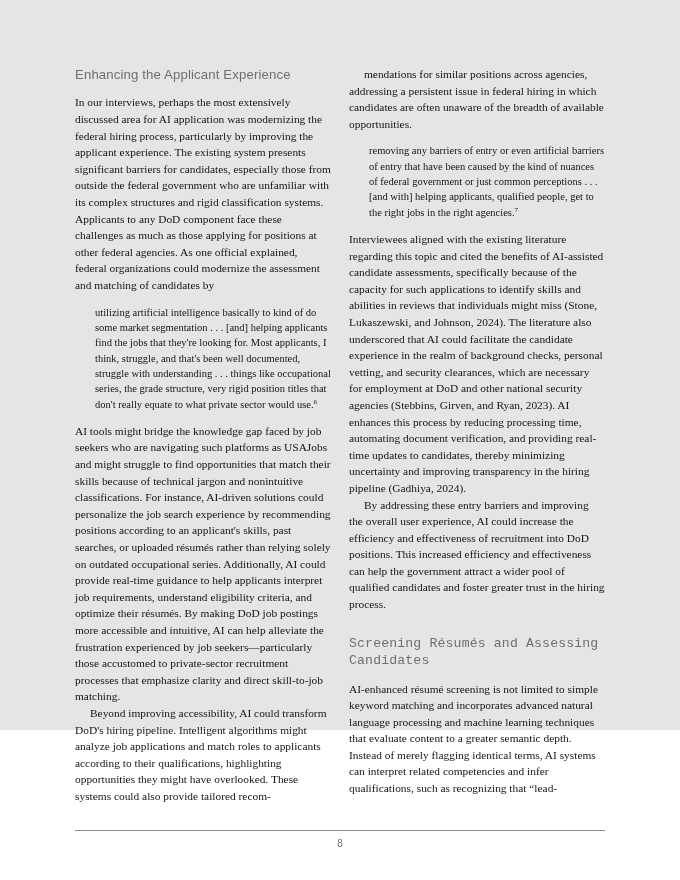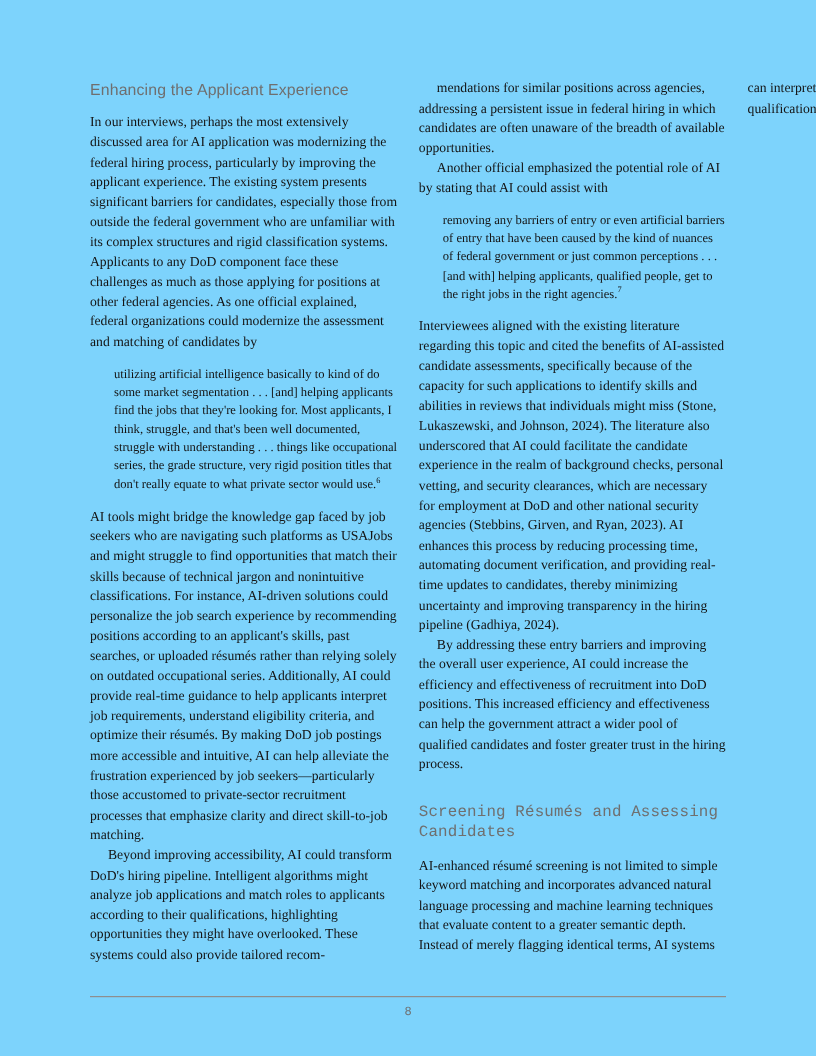--- a/index.html
+++ b/index.html
@@ -11,23 +11,23 @@
     width: 680px;
     height: 880px;
     font-family: "Liberation Serif", serif;
     color: #1a1a1a;
     overflow: hidden;
   }
 
   .page {
     position: relative;
     width: 680px;
-    height: 880px;
+    height: 730px;
     box-sizing: border-box;
-    background: #7dd3fc;
+    background: #e5e5e5;
   }
 
   .content {
     position: absolute;
     left: 75px;
     top: 66px;
     width: 530px;
     height: 750px;
     column-count: 2;
     column-gap: 18px;
@@ -114,21 +114,20 @@
     <blockquote class="pull-quote">
       <p><span>utilizing artificial intelligence basically to kind of do some market segmentation . . . [and] helping applicants find the jobs that they're looking for. Most applicants, I think, struggle, and that's been well documented, struggle with understanding . . . things like occupational series, the grade structure, very rigid position titles that don't really equate to what private sector would use.</span><sup class="footnote-ref">6</sup></p>
     </blockquote>
 
     <p class="body-para">AI tools might bridge the knowledge gap faced by job seekers who are navigating such platforms as USAJobs and might struggle to find opportunities that match their skills because of technical jargon and nonintuitive classifications. For instance, AI-driven solutions could personalize the job search experience by recommending positions according to an applicant's skills, past searches, or uploaded résumés rather than relying solely on outdated occupational series. Additionally, AI could provide real-time guidance to help applicants interpret job requirements, understand eligibility criteria, and optimize their résumés. By making DoD job postings more accessible and intuitive, AI can help alleviate the frustration experienced by job seekers—particularly those accustomed to private-sector recruitment processes that emphasize clarity and direct skill-to-job matching.</p>
 
     <p class="body-para">Beyond improving accessibility, AI could transform DoD's hiring pipeline. Intelligent algorithms might analyze job applications and match roles to applicants according to their qualifications, highlighting opportunities they might have overlooked. These systems could also provide tailored recom-</p>
 
     <p class="body-para col-break">mendations for similar positions across agencies, addressing a persistent issue in federal hiring in which candidates are often unaware of the breadth of available opportunities.</p>
 
-    <p class="body-para">Another official emphasized the potential role of AI by stating that AI could assist with</p>
 
     <blockquote class="pull-quote">
       <p><span>removing any barriers of entry or even artificial barriers of entry that have been caused by the kind of nuances of federal government or just common perceptions . . . [and with] helping applicants, qualified people, get to the right jobs in the right agencies.</span><sup class="footnote-ref">7</sup></p>
     </blockquote>
 
     <p class="body-para">Interviewees aligned with the existing literature regarding this topic and cited the benefits of AI-assisted candidate assessments, specifically because of the capacity for such applications to identify skills and abilities in reviews that individuals might miss (Stone, Lukaszewski, and Johnson, 2024). The literature also underscored that AI could facilitate the candidate experience in the realm of background checks, personal vetting, and security clearances, which are necessary for employment at DoD and other national security agencies (Stebbins, Girven, and Ryan, 2023). AI enhances this process by reducing processing time, automating document verification, and providing real-time updates to candidates, thereby minimizing uncertainty and improving transparency in the hiring pipeline (Gadhiya, 2024).</p>
 
     <p class="body-para">By addressing these entry barriers and improving the overall user experience, AI could increase the efficiency and effectiveness of recruitment into DoD positions. This increased efficiency and effectiveness can help the government attract a wider pool of qualified candidates and foster greater trust in the hiring process.</p>
 
     <h2 class="section-heading second">Screening Résumés and Assessing Candidates</h2>

